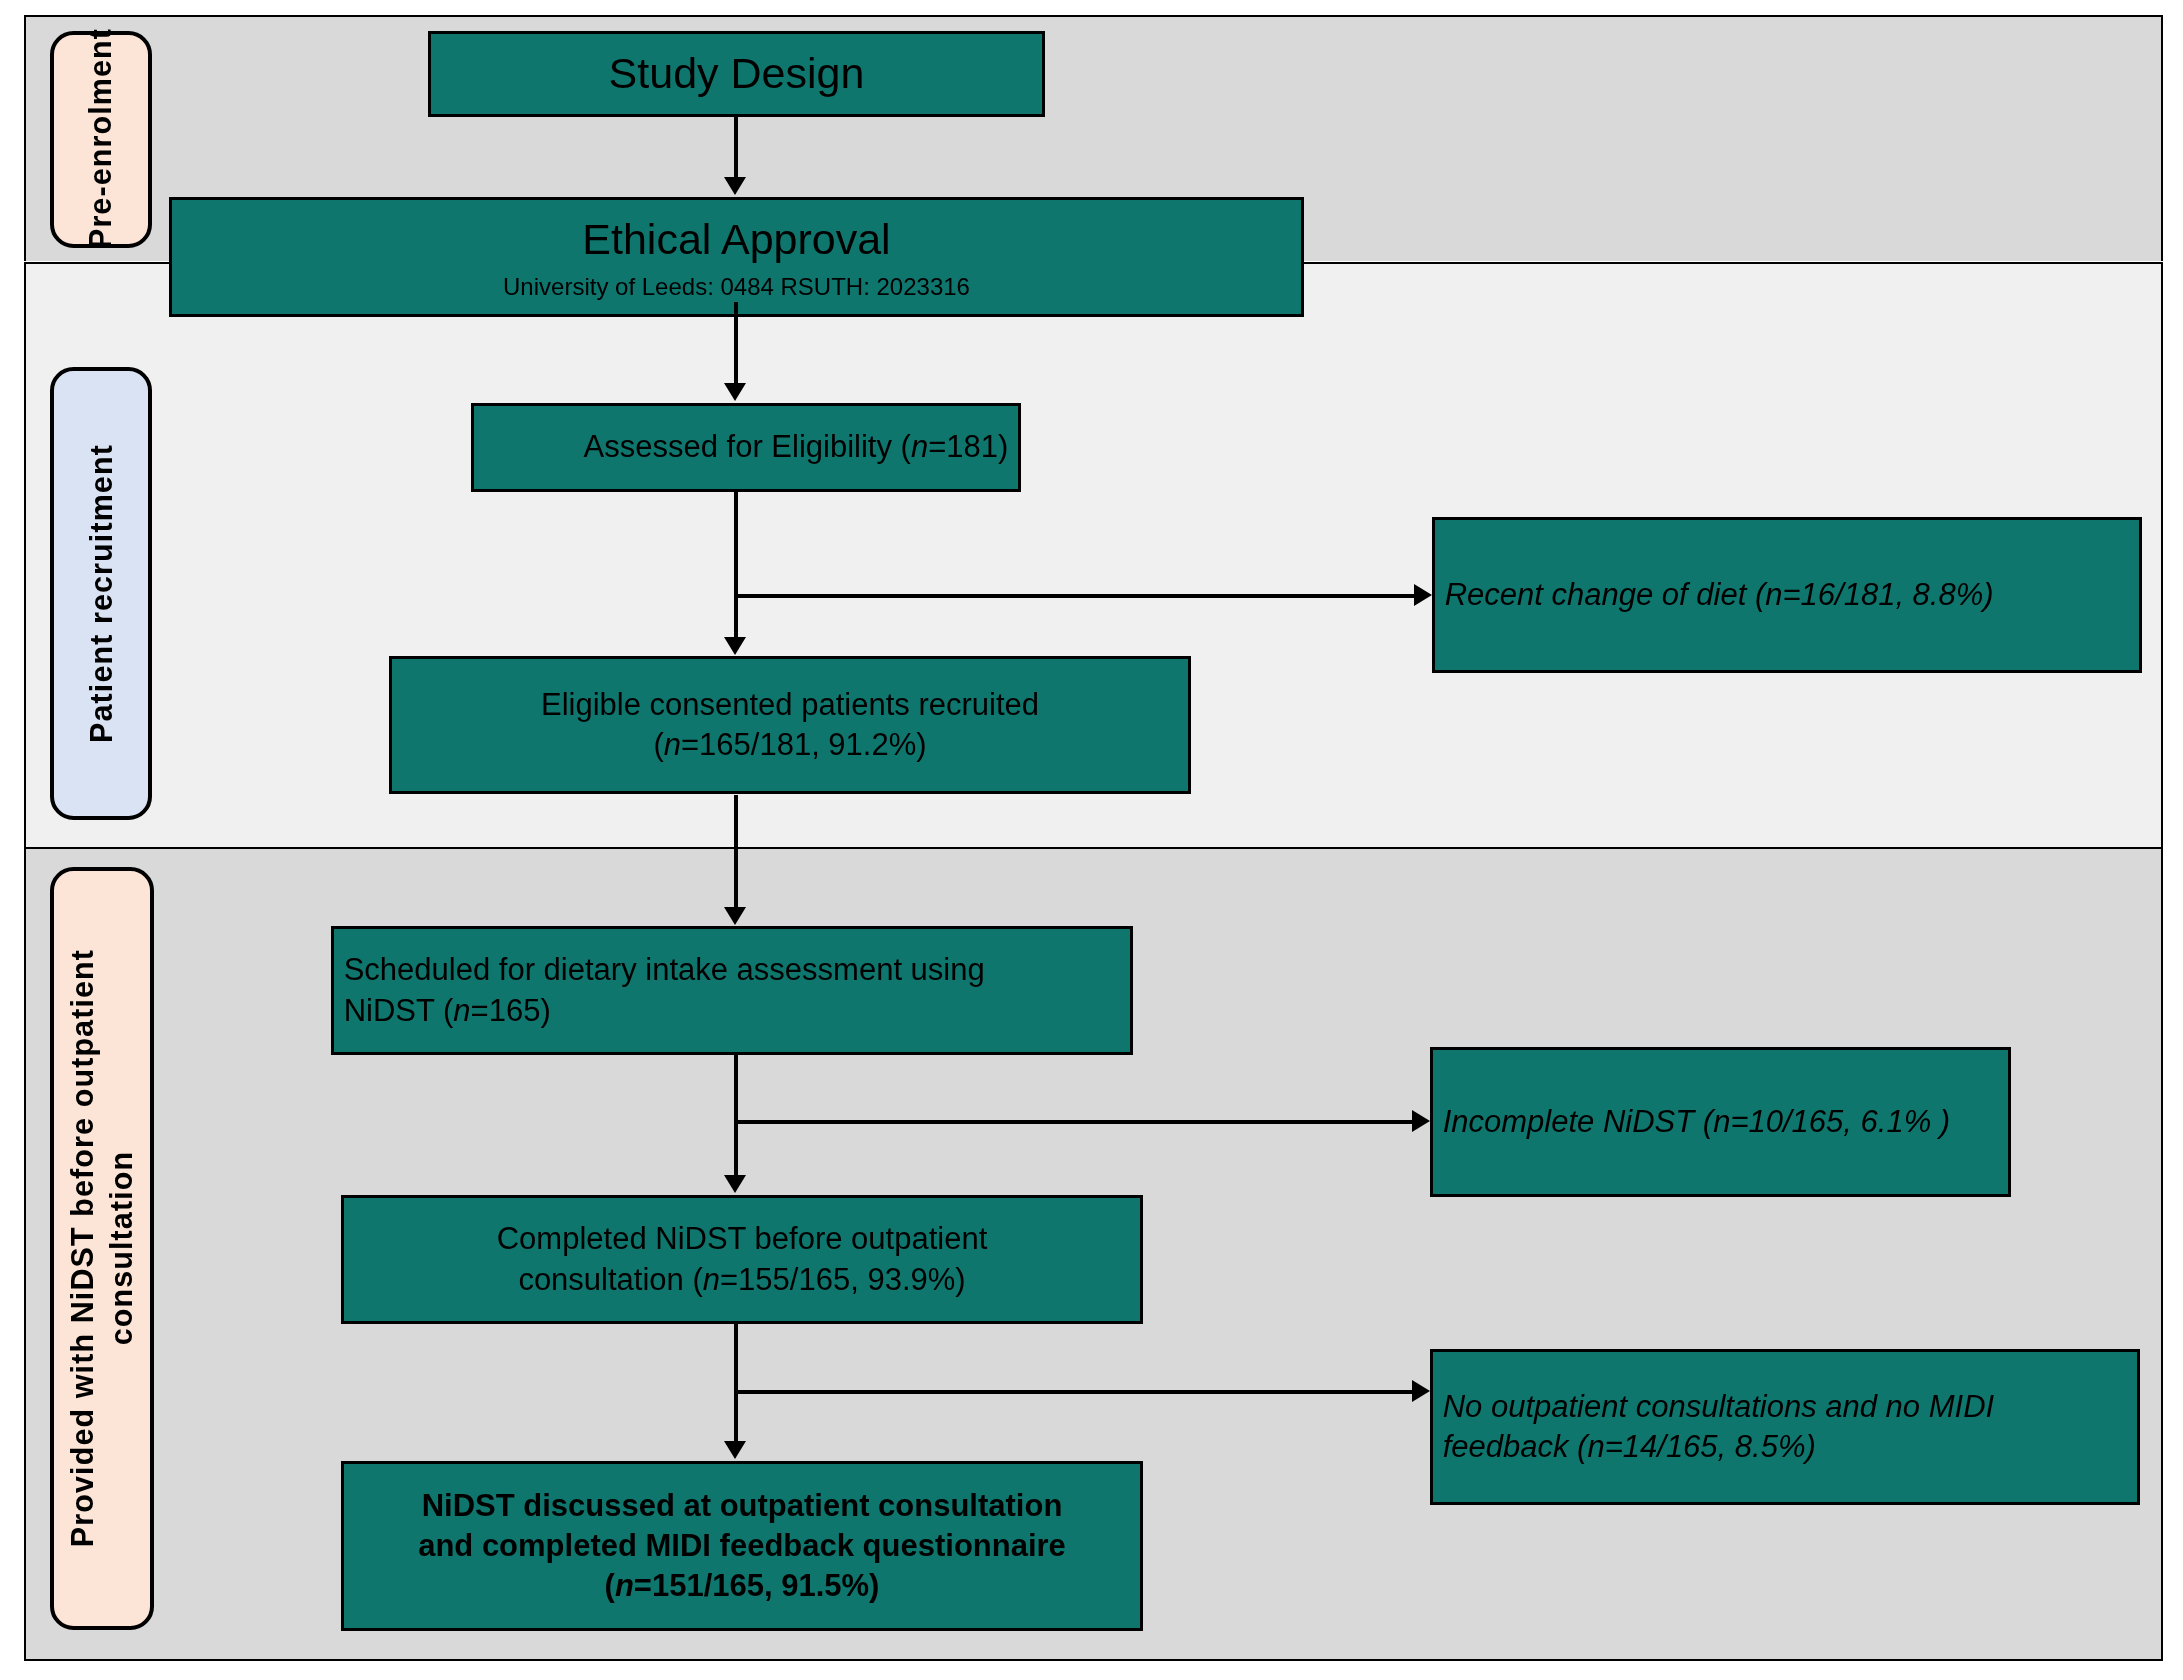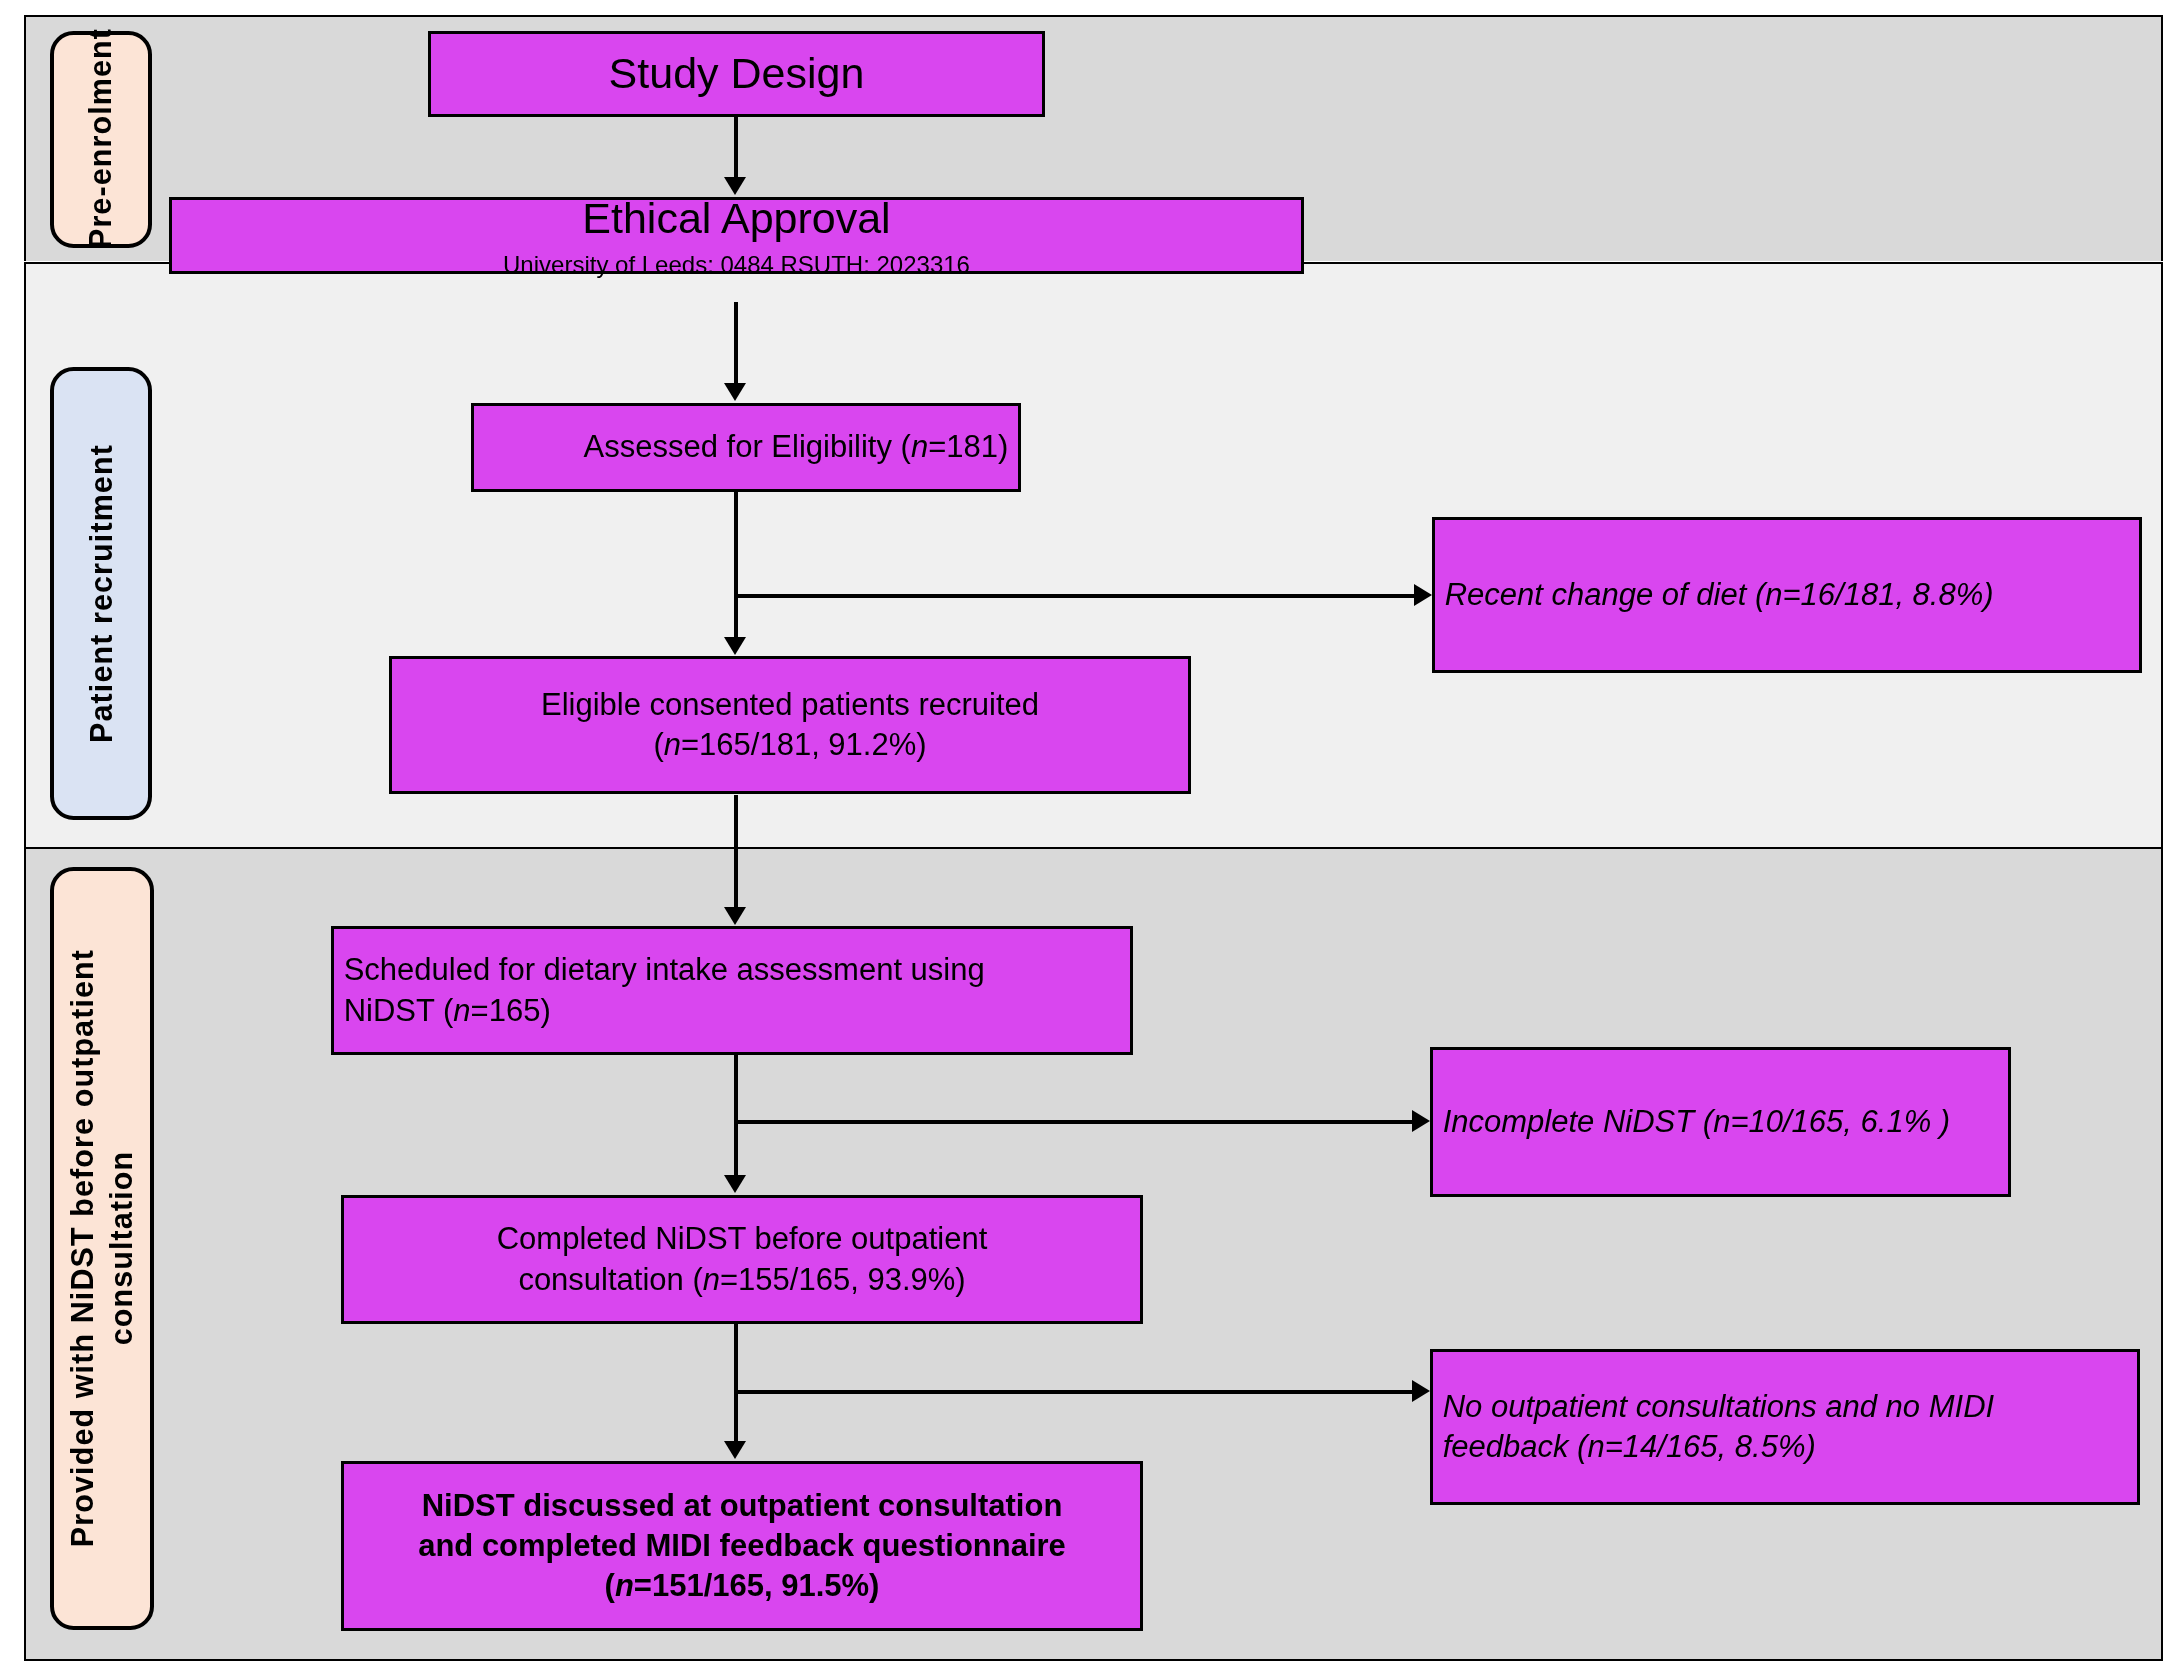--- a/index.html
+++ b/index.html
@@ -55,37 +55,37 @@
   #pill-2 { left: 50px;  top: 367px;  width: 102px; height: 453px; }
   #pill-2 .vtext { font-size: 30.5px; }
 
   #pill-3 { left: 50px;  top: 867px; width: 104px; height: 763px; }
   #pill-3 .vtext { font-size: 30.5px; }
 
   
   .node {
     position: absolute;
     box-sizing: border-box;
-    background: #d946ef;
+    background: #0f766e;
     border: 3.5px solid #000000;
     display: flex;
     align-items: center;
     justify-content: center;
     text-align: center;
     color: #000;
     padding: 2.8px 9.7px;
   }
   .node .inner { width: 100%; line-height: 1.30; }
   .node .sub { display: block; }
 
   
   #n-study      { left: 428px;  top: 30.5px;   width: 617px;  height: 86px; }
   #n-study .inner { font-size: 43px; }
 
-  #n-ethics     { left: 169px;  top: 197px;  width: 1135px; height: 77px; }
+  #n-ethics     { left: 169px;  top: 197px;  width: 1135px; height: 120px; }
   #n-ethics .t1 { font-size: 43px; display:block; }
   #n-ethics .t2 { font-size: 24px; display:block; margin-top: 2.8px; }
 
   #n-assessed   { left: 471px;  top: 403px;  width: 550px;  height: 89px; text-align: right; }
   #n-assessed .inner { font-size: 31px; }
 
   #n-eligible   { left: 341px;  top: 656px;  width: 802px; height: 138px; margin-left: 48px; }
   #n-eligible .inner { font-size: 31px; }
 
   #n-scheduled  { left: 331px;  top: 926px; width: 802px; height: 129px; }

